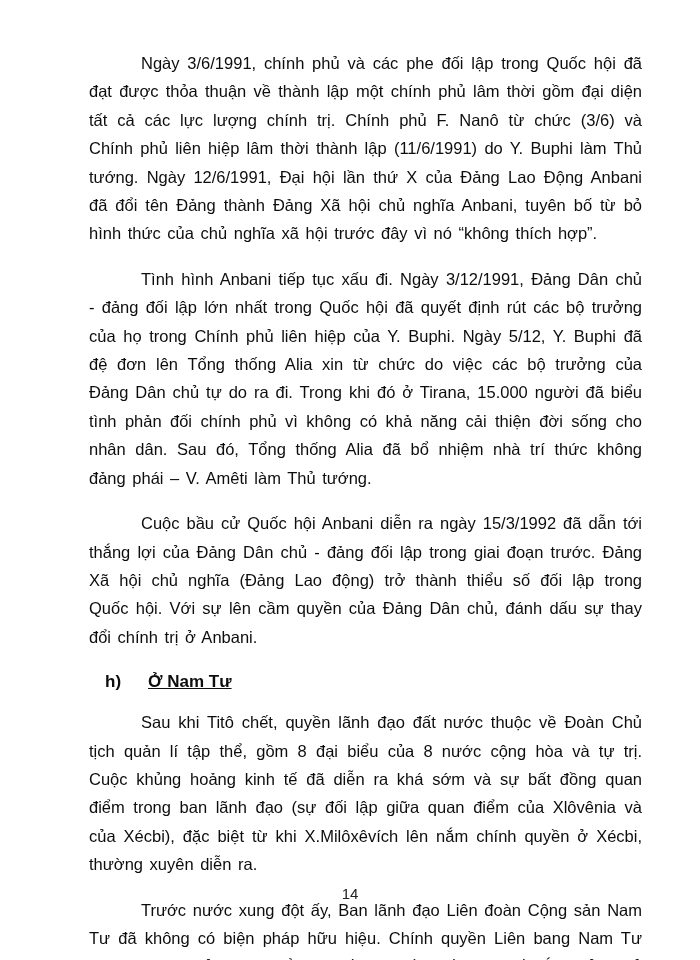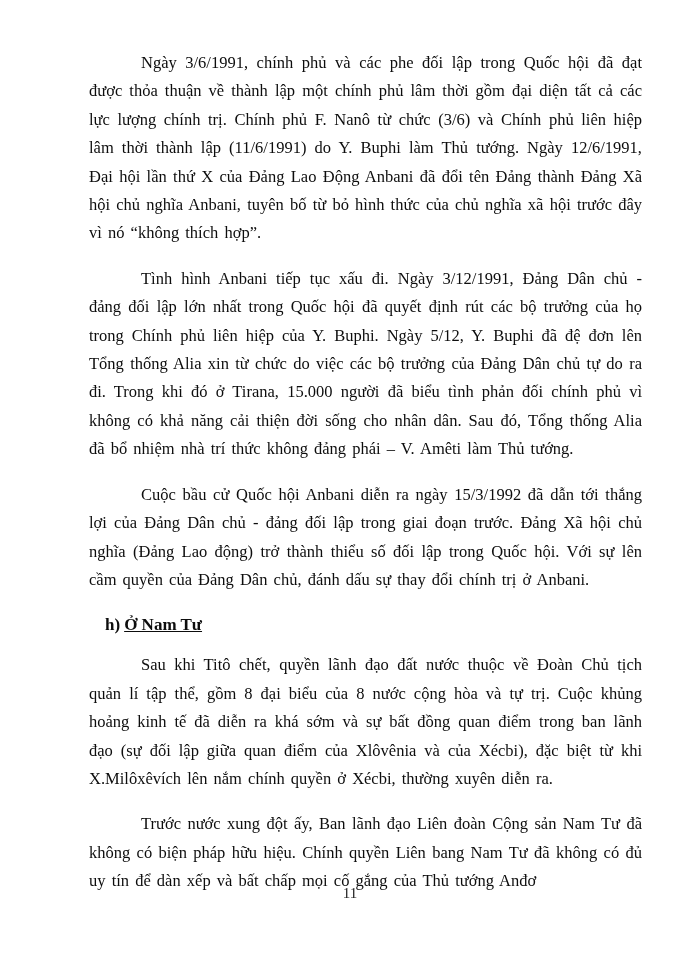--- a/index.html
+++ b/index.html
@@ -6,21 +6,21 @@
     margin: 0;
     padding: 0;
     background: #ffffff;
   }
   .page {
     position: relative;
     width: 700px;
     height: 960px;
     background: #ffffff;
     overflow: hidden;
-    font-family: Liberation Serif, serif;
+    font-family: Liberation Sans, sans-serif;
     color: #0d0d0d;
   }
   .content {
     position: absolute;
     left: 89px;
     top: 49px;
     width: 553px;
   }
   .para {
     margin: 0 0 17px 0;
@@ -32,21 +32,21 @@
   }
   .heading {
     margin: 3px 0 12px 16px;
     font-size: 17px;
     line-height: 28px;
     font-weight: bold;
     text-indent: 0;
   }
   .heading-title {
     text-decoration: underline;
-    margin-left: 4px;
+    margin-left: 27px;
   }
   .page-number {
     position: absolute;
     top: 885px;
     left: 0;
     width: 100%;
     text-align: center;
     font-size: 15px;
     color: #222222;
   }
@@ -66,14 +66,14 @@
     <p class="heading">
       <span class="heading-marker">h)</span><span class="heading-title">Ở Nam Tư</span>
     </p>
 
     <p class="para">Sau khi Titô chết, quyền lãnh đạo đất nước thuộc về Đoàn Chủ tịch quản lí tập thể, gồm 8 đại biểu của 8 nước cộng hòa và tự trị. Cuộc khủng hoảng kinh tế đã diễn ra khá sớm và sự bất đồng quan điểm trong ban lãnh đạo (sự đối lập giữa quan điểm của Xlôvênia và của Xécbi), đặc biệt từ khi X.Milôxêvích lên nắm chính quyền ở Xécbi, thường xuyên diễn ra.</p>
 
     <p class="para">Trước nước xung đột ấy, Ban lãnh đạo Liên đoàn Cộng sản Nam Tư đã không có biện pháp hữu hiệu. Chính quyền Liên bang Nam Tư đã không có đủ uy tín để dàn xếp và bất chấp mọi cố gắng của Thủ tướng Anđơ</p>
 
   </div>
 
-  <div class="page-number">11</div>
+  <div class="page-number">14</div>
 </div>
 
 </body></html>

